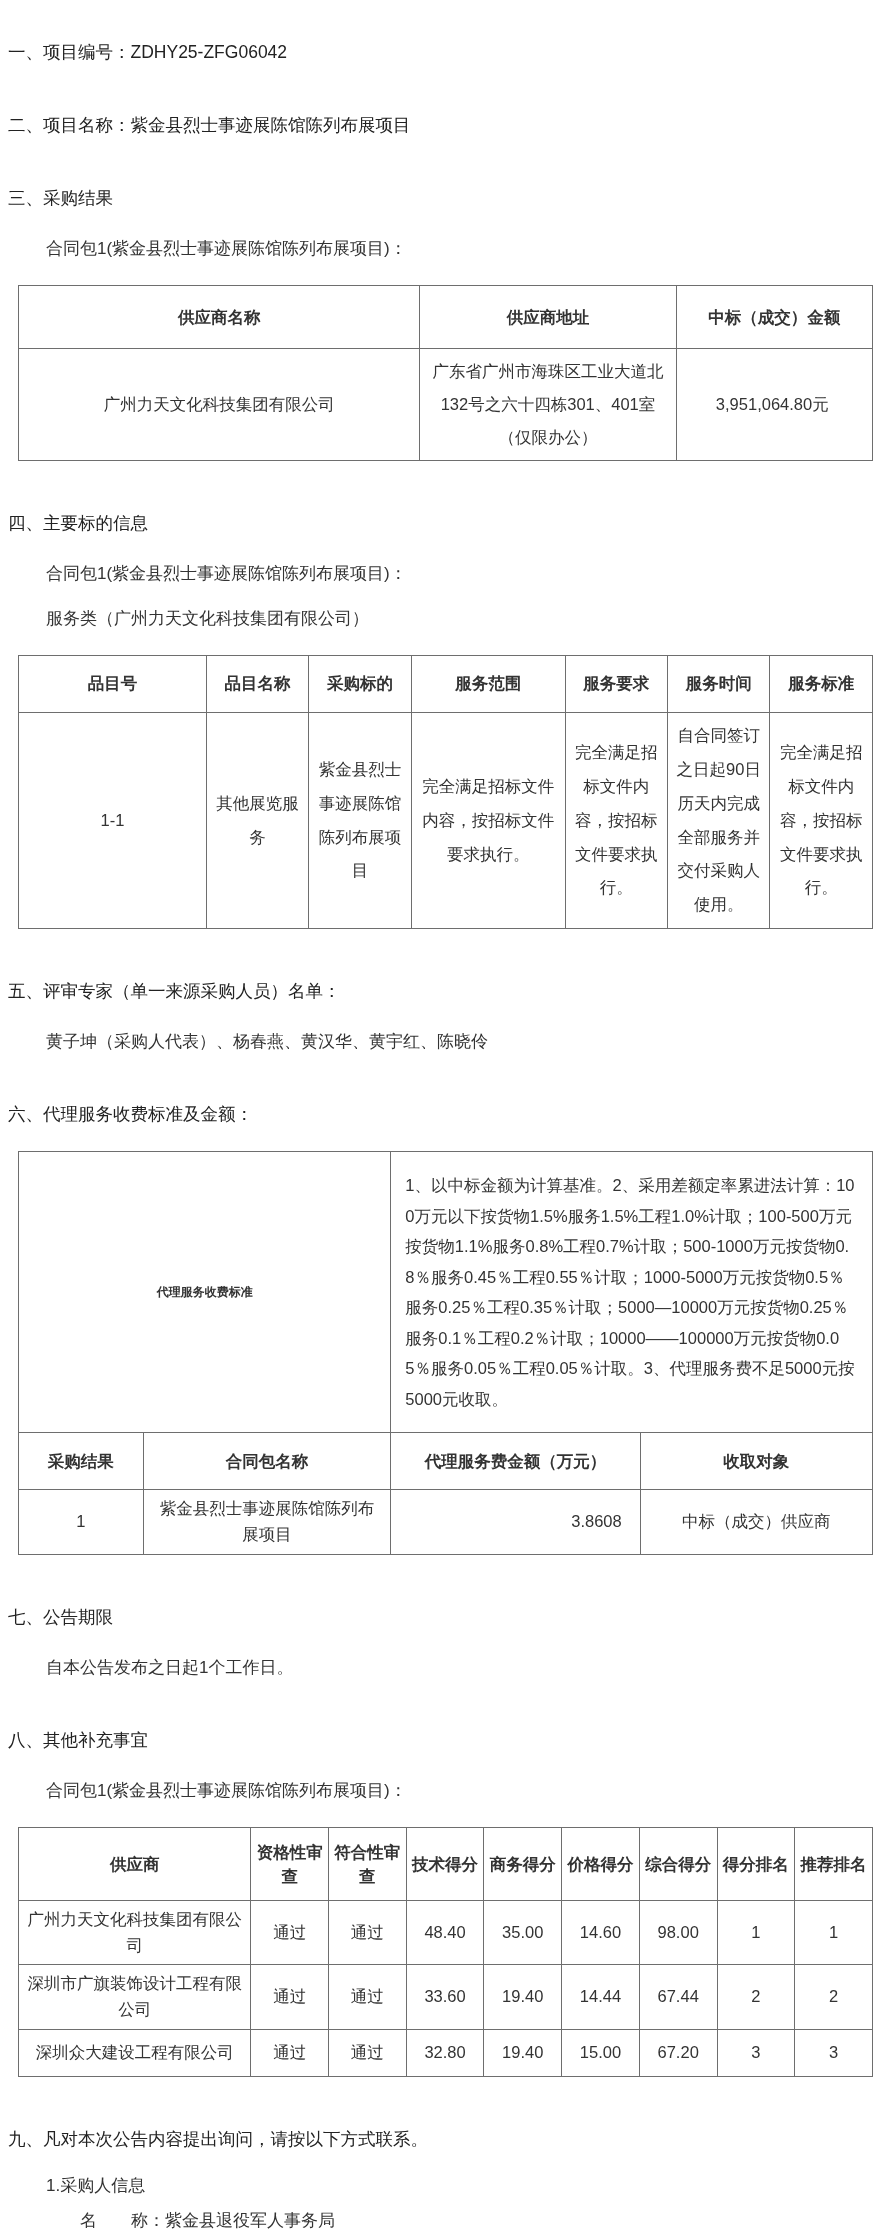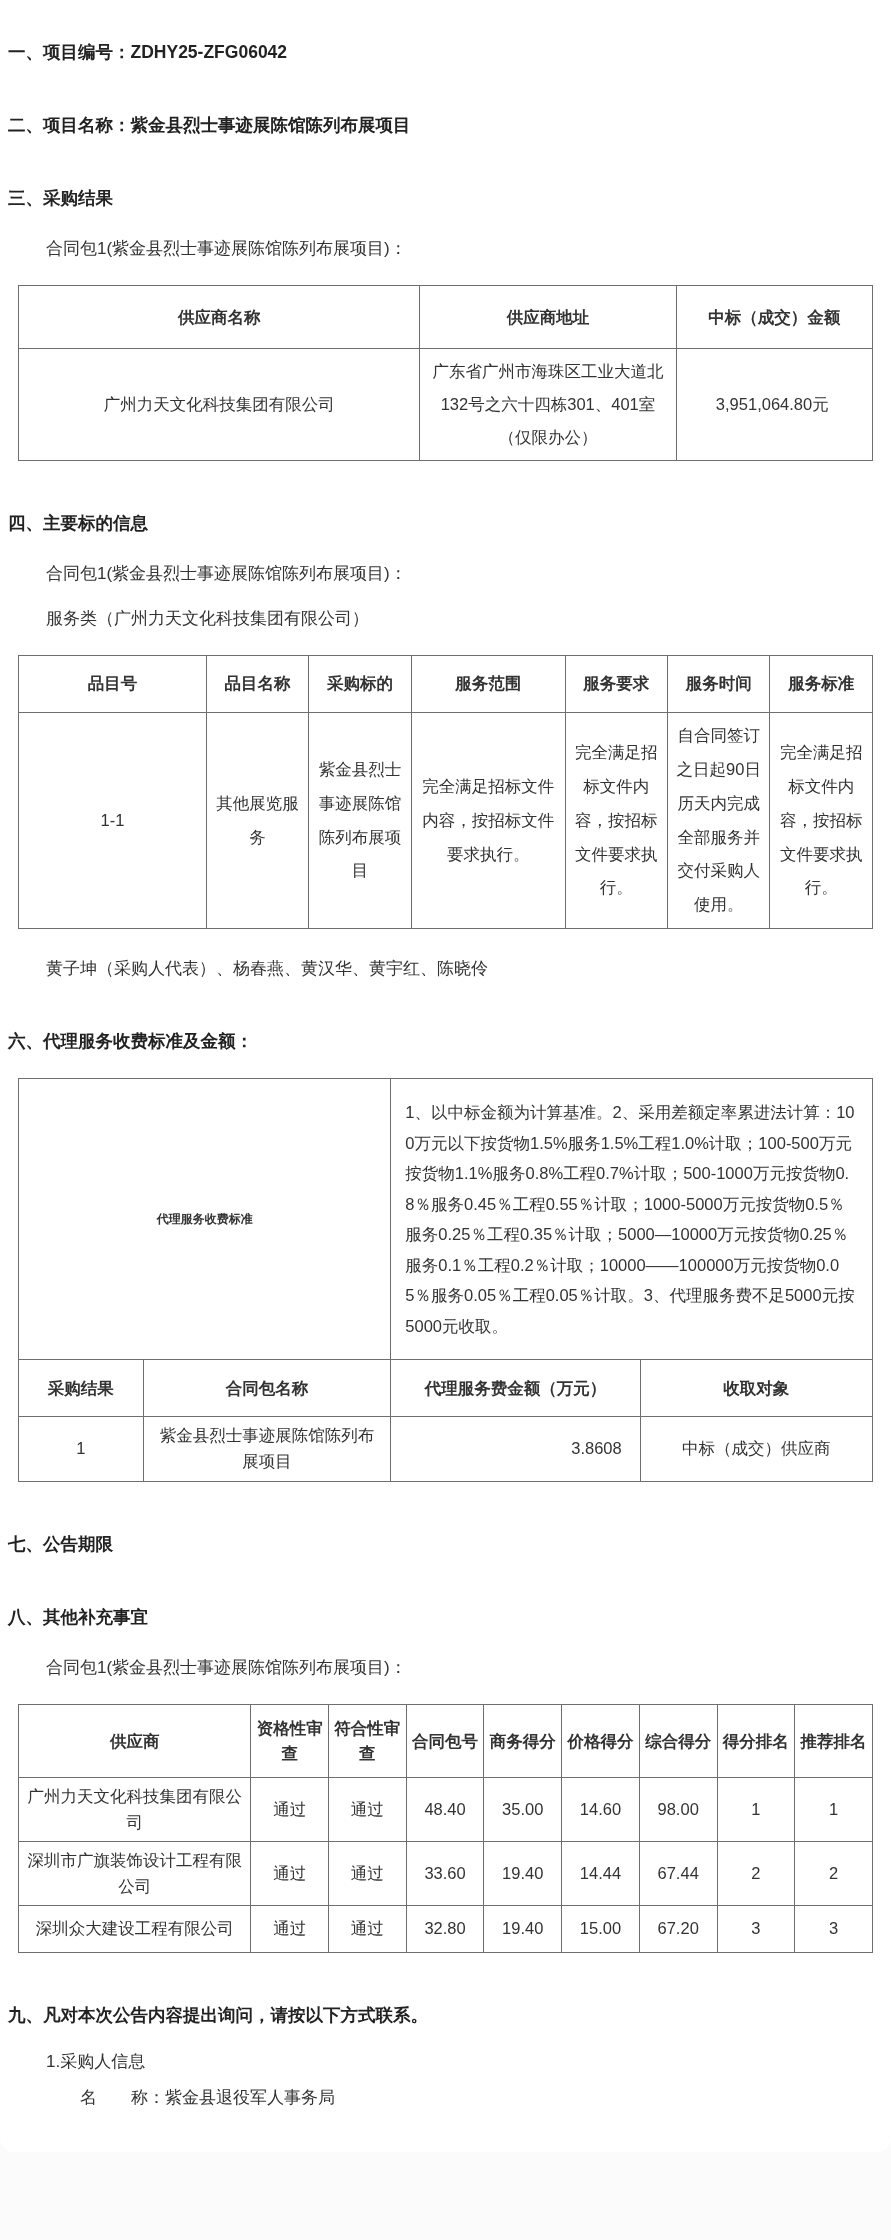--- a/index.html
+++ b/index.html
@@ -15,21 +15,21 @@
     color:var(--color-text,#333);
     font-size:17px;
   }
   .card{
     background:#ffffff;
     border-radius:0 0 14px 14px;
     padding:34px 18px 44px 18px;
     box-sizing:border-box;
   }
   .section-title{
-    font-weight:bold;
+    font-weight:normal;
     color:#222;
     font-size:17.5px;
     margin:0 0 0 -10px;
     line-height:1.2;
   }
   .mt-top{margin-top:8px;}
   .mt-section{margin-top:52px;}
   .sub-line{
     margin:30px 0 0 28px;
     line-height:1.2;
@@ -134,20 +134,21 @@
       <td>其他展览服务</td>
       <td>紫金县烈士事迹展陈馆陈列布展项目</td>
       <td>完全满足招标文件内容，按招标文件要求执行。</td>
       <td>完全满足招标文件内容，按招标文件要求执行。</td>
       <td>自合同签订之日起90日历天内完成全部服务并交付采购人使用。</td>
       <td>完全满足招标文件内容，按招标文件要求执行。</td>
     </tr>
   </tbody>
     </table>
 
+  <div class="section-title mt-section">五、评审专家（单一来源采购人员）名单：</div>
   <div class="sub-line">黄子坤（采购人代表）、杨春燕、黄汉华、黄宇红、陈晓伶</div>
 
   <div class="section-title mt-section">六、代理服务收费标准及金额：</div>
 
   <table class="t3a">
     <colgroup>
         <col style="width:43.6%">
         <col style="width:56.4%">
       </colgroup>
     <tbody>
@@ -174,20 +175,21 @@
     <tr>
       <td>1</td>
       <td>紫金县烈士事迹展陈馆陈列布展项目</td>
       <td class="amount">3.8608</td>
       <td>中标（成交）供应商</td>
     </tr>
   </tbody>
     </table>
 
   <div class="section-title mt-section">七、公告期限</div>
+  <div class="sub-line">自本公告发布之日起1个工作日。</div>
 
   <div class="section-title mt-section">八、其他补充事宜</div>
   <div class="sub-line">合同包1(紫金县烈士事迹展陈馆陈列布展项目)：</div>
 
   <table class="t4">
     <colgroup>
       <col style="width:27.2%">
         <col style="width:9.1%">
         <col style="width:9.1%">
         <col style="width:9.1%">
@@ -195,21 +197,21 @@
         <col style="width:9.1%">
         <col style="width:9.1%">
         <col style="width:9.1%">
         <col style="width:9.1%">
     </colgroup>
     <tbody>
         <tr>
       <th>供应商</th>
       <th>资格性审查</th>
       <th>符合性审查</th>
-      <th>合同包号</th>
+      <th>技术得分</th>
       <th>商务得分</th>
       <th>价格得分</th>
       <th>综合得分</th>
       <th>得分排名</th>
       <th>推荐排名</th>
     </tr>
     <tr>
       <td>广州力天文化科技集团有限公司</td>
       <td>通过</td>
       <td>通过</td>

